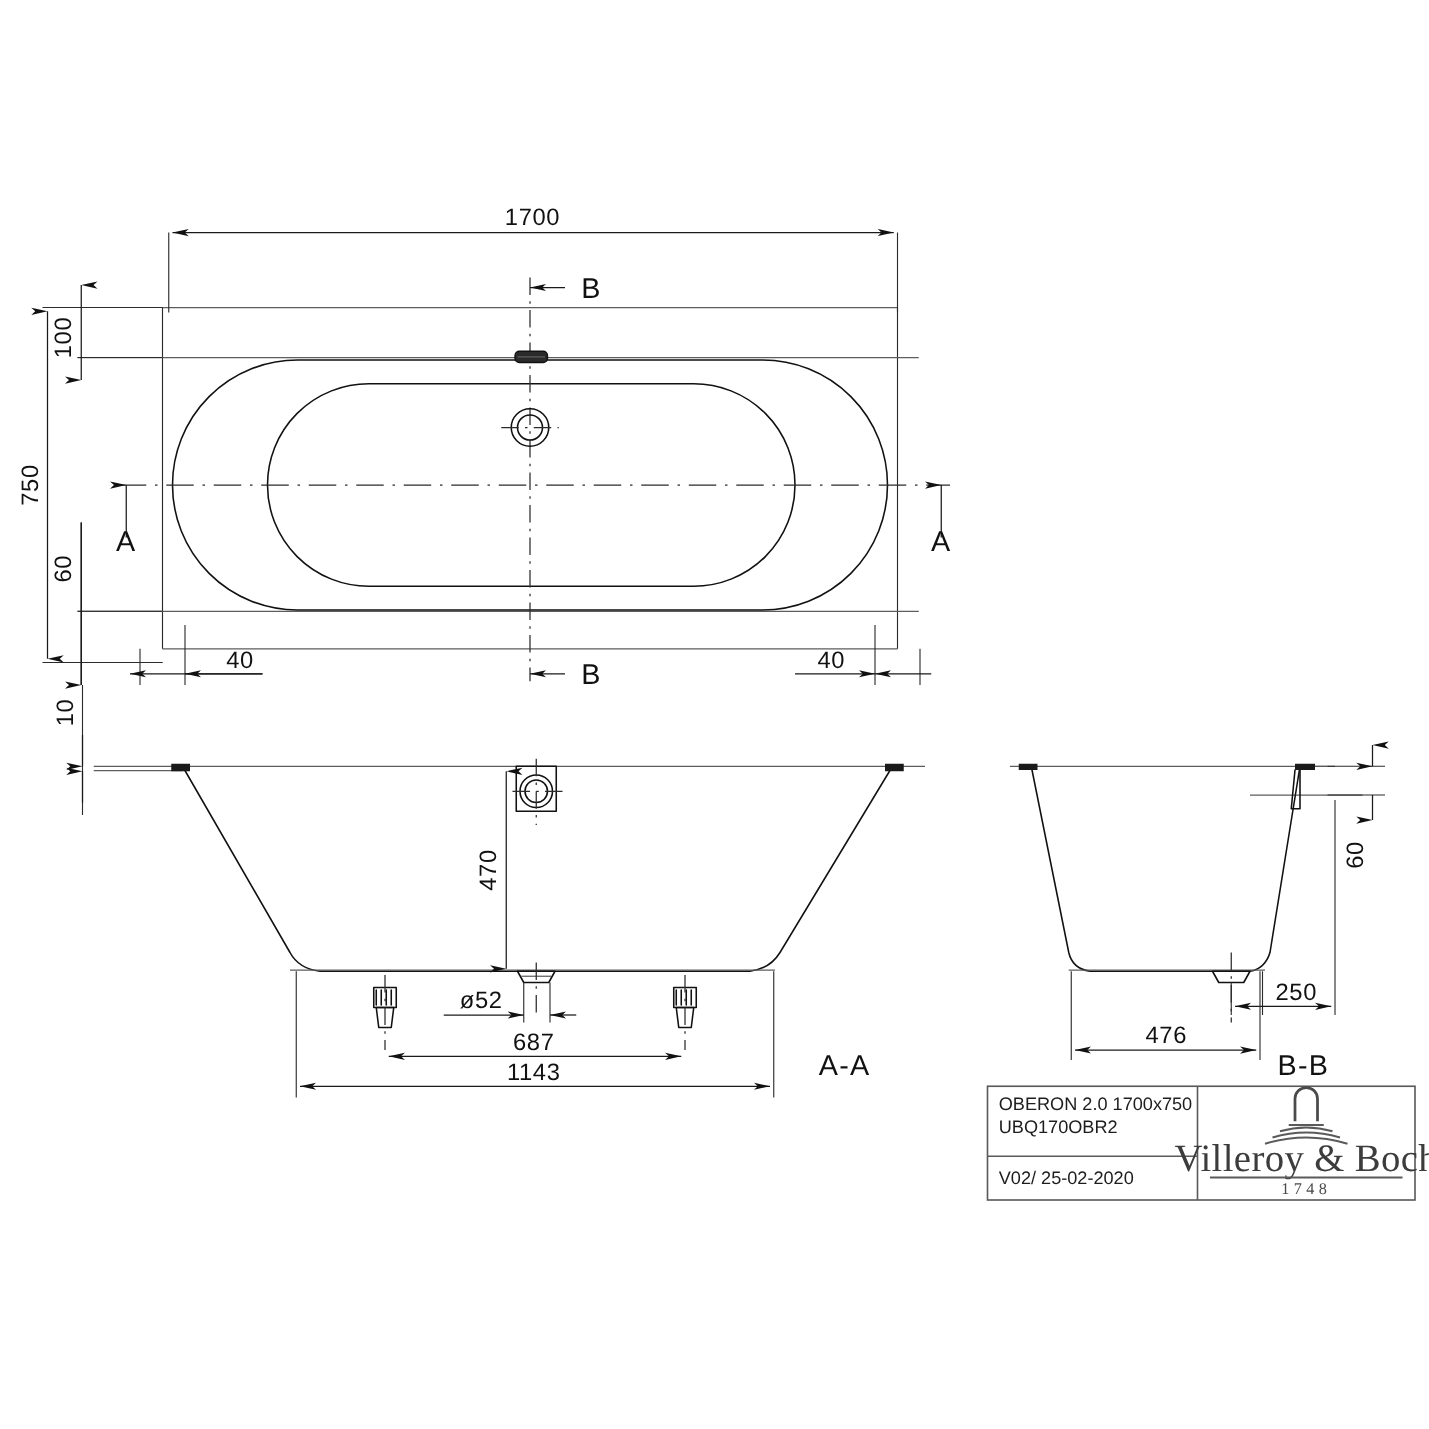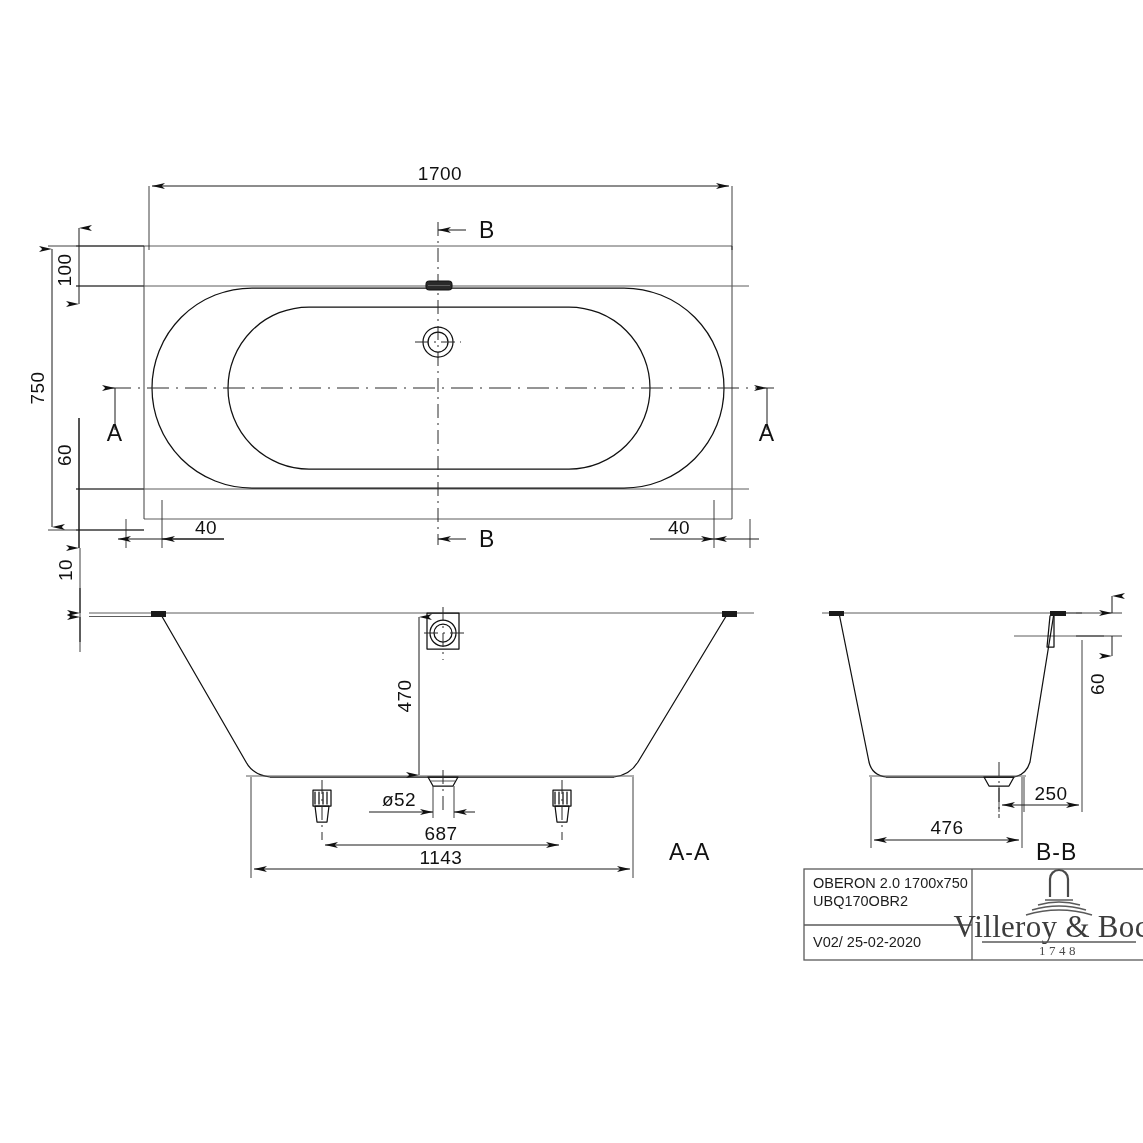--- a/index.html
+++ b/index.html
@@ -9,21 +9,21 @@
   }
   body {
     width: 1143px;
     height: 1143px;
     font-family: "Liberation Sans", sans-serif;
     position: relative;
     overflow: hidden;
   }
   #drawing-root {
     position: absolute;
-    left: 14px;
+    left: 0;
     top: 0;
     width: 1129px;
     height: 1143px;
   }
   svg.sheet {
     display: block;
     width: 1143px;
     height: 1143px;
   }
   .ln-thin {

